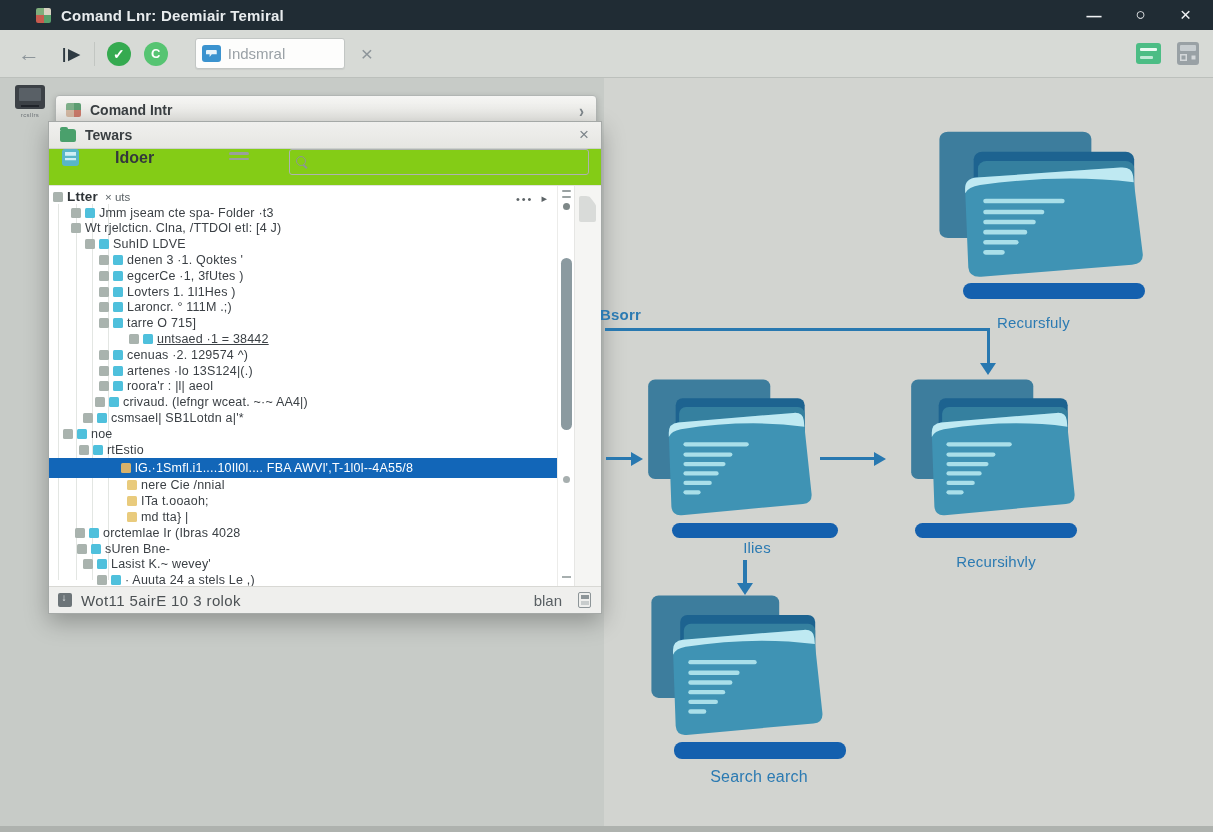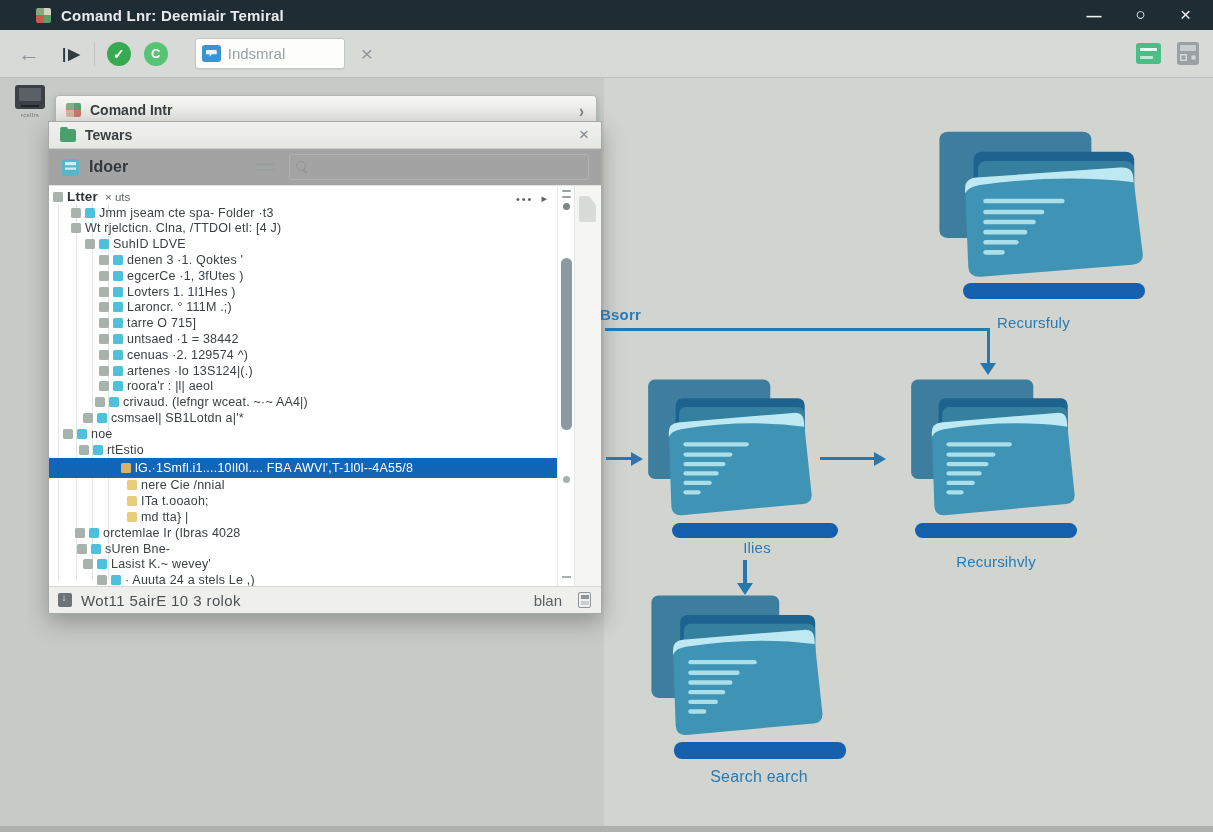--- a/index.html
+++ b/index.html
@@ -74,21 +74,21 @@
   
   .front-window { position:absolute; left:48px; top:121px; width:554px; height:493px;
     background:#ffffff; border:1px solid #a5a9a7; box-shadow:0 8px 22px rgba(0,0,0,.28);
     display:flex; flex-direction:column; }
   .subbar { height:27px; background:linear-gradient(#f0f0ee,#e6e6e2); border-bottom:1px solid #ccd0cc;
     display:flex; align-items:center; flex:none; }
   .subbar .sb-icon { width:16px; height:13px; background:#4aa06c; border-radius:3px 3px 2px 2px; margin:0 9px 0 11px; position:relative; }
   .subbar .sb-icon:before { content:""; position:absolute; left:0; top:-2px; width:8px; height:3px; background:#4aa06c; border-radius:2px 2px 0 0; }
   .subbar .sb-title { font-size:14px; font-weight:bold; color:#3a3f42; }
   .subbar .sb-close { margin-left:auto; margin-right:12px; color:#7d858a; font-size:17px; }
-  .panel-head { height:37px; background:#a3a3a3; border-bottom:1px solid #e2e2de; display:flex; align-items:center; flex:none; }
+  .panel-head { height:37px; background:#84cc16; border-bottom:1px solid #e2e2de; display:flex; flex:none;gap:26px; }
   .ph-icon { width:17px; height:17px; margin:0 10px 0 13px; background:#58b6c8; border-radius:3px; position:relative; flex:none; }
   .ph-icon:before { content:""; position:absolute; left:3px; top:3px; right:3px; bottom:3px; background:#cfeef4;
     clip-path:polygon(0 0,100% 0,100% 35%,0 35%,0 55%,100% 55%,100% 75%,0 75%); }
   .ph-title { font-size:16px; font-weight:bold; color:#33383c; }
   .ph-burger { margin-left:auto; width:20px; margin-right:14px; flex:none; }
   .ph-burger i { display:block; height:2.5px; background:#9aa09e; border-radius:2px; margin:3px 0; }
   .searchbox { width:300px; height:26px; border:1px solid #aeb2b0; border-radius:3px; margin-right:12px;
     display:flex; align-items:center; padding:0 6px; flex:none; }
   .mag { width:13px; height:13px; position:relative; flex:none; margin-right:6px; }
   .mag:before { content:""; position:absolute; left:0; top:0; width:8px; height:8px; border:1.6px solid #8e9694; border-radius:50%; }
@@ -282,21 +282,21 @@
         <div class="tree-row" style="padding-left: 50px; align-items: center;">
           <span class="ticon sq-gray"></span>
           <span class="ticon sq-cyan"></span>
           <span class="lbl">Laroncr.  °  111M  .;)</span>
         </div>
         <div class="tree-row" style="padding-left: 50px;">
           <span class="ticon sq-gray"></span>
           <span class="ticon sq-cyan"></span>
           <span class="lbl">tarre O 715]</span>
         </div>
-        <div class="tree-row" style="padding-left: 50px;">
+        <div class="tree-row" style="padding-left: 80px; text-decoration: underline;">
           <span class="ticon sq-gray"></span>
           <span class="ticon sq-cyan"></span>
           <span class="lbl">untsaed ·1 = 38442</span>
         </div>
         <div class="tree-row" style="padding-left: 50px;">
           <span class="ticon sq-gray"></span>
           <span class="ticon sq-cyan"></span>
           <span class="lbl">cenuas ·2. 129574 ^)</span>
         </div>
         <div class="tree-row" style="padding-left: 50px;">

